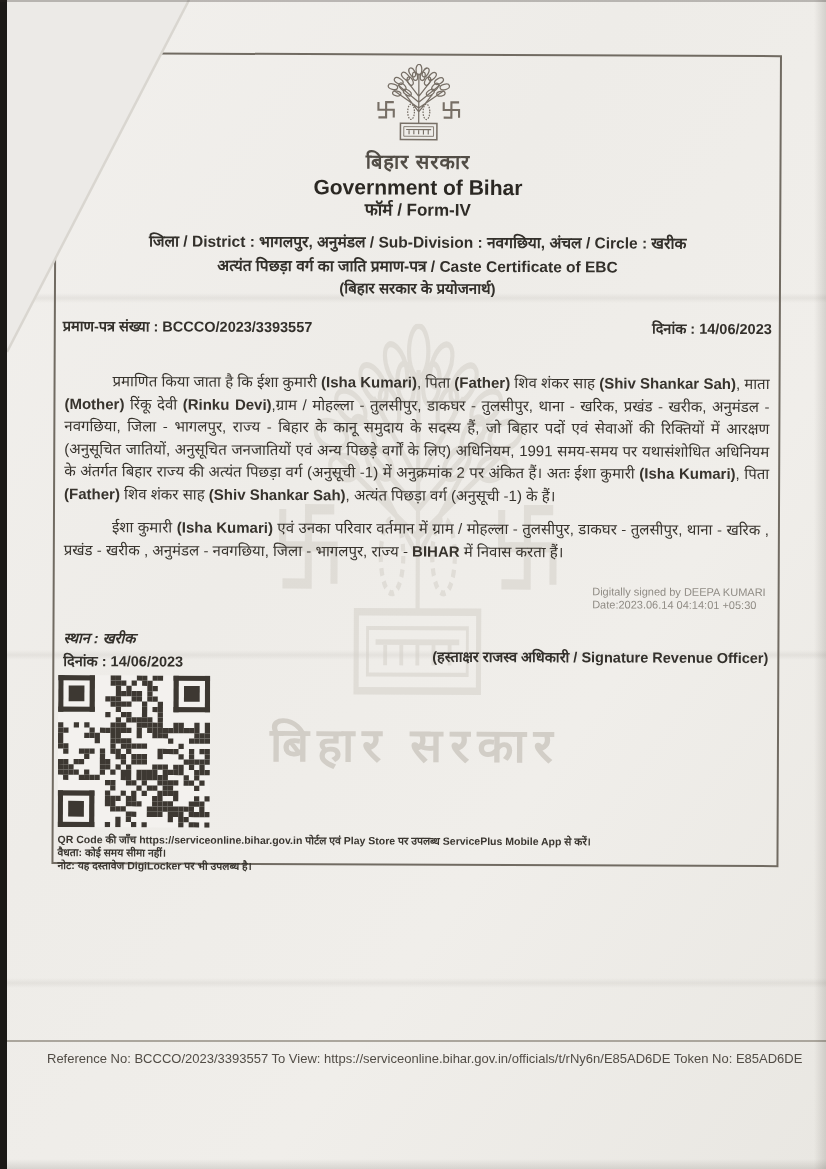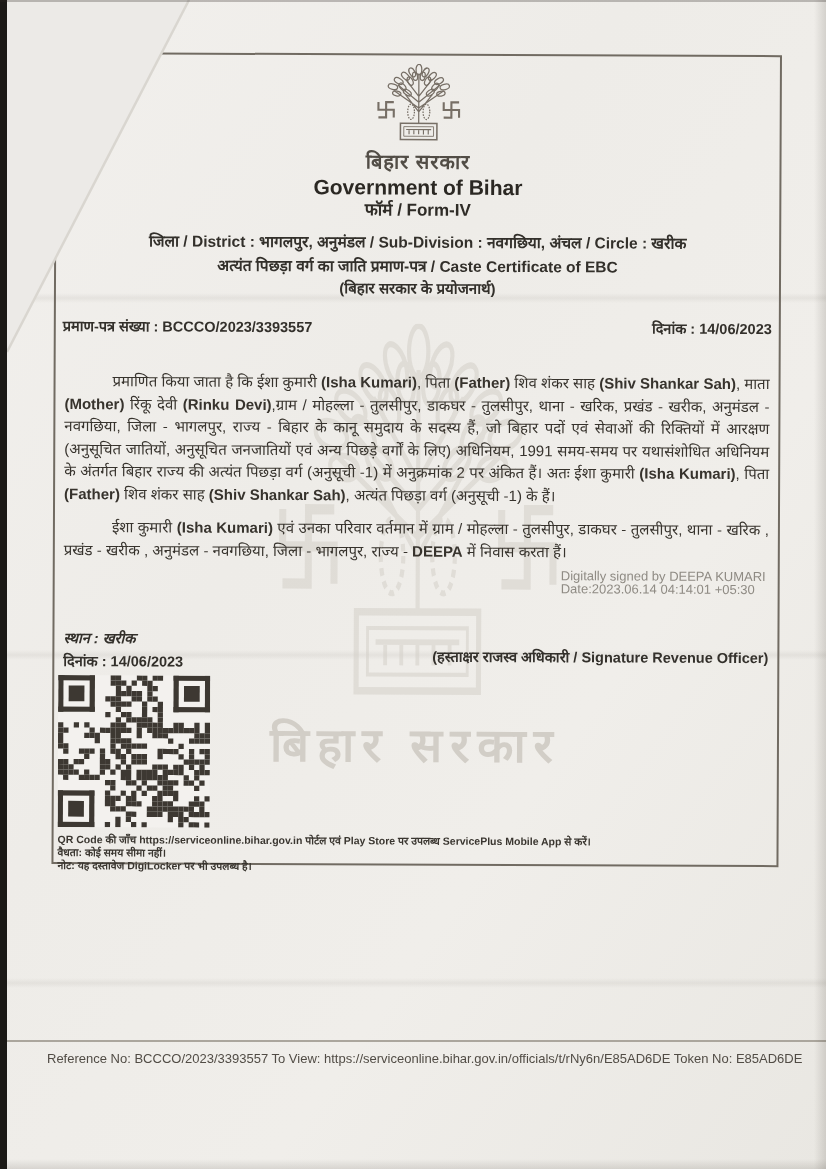--- a/index.html
+++ b/index.html
@@ -40,21 +40,21 @@
   
   .meta{display:flex;justify-content:space-between;padding:0 7px;margin-top:17px;
     font-size:14.5px;font-weight:700;line-height:22px;}
   
   .para{font-size:15px;line-height:22.5px;color:#37332d;text-align:justify;
     padding:0 9px;margin:0;}
   .para.p1{margin-top:33px;text-indent:3.2em;}
   .para.p2{margin-top:11px;text-indent:3.2em;}
   .para .b{font-weight:700;}
   
-  .digital-sig{position:absolute;right:12px;top:505px;font-size:13px;line-height:13px;color:#8f8b84;}
+  .digital-sig{position:absolute;right:12px;top:521px;font-size:11px;line-height:13px;color:#8f8b84;}
   .place-line{position:absolute;left:9px;top:565px;font-size:14.5px;font-weight:700;font-style:italic;}
   .date-line{position:absolute;left:9px;top:588px;font-size:14.5px;font-weight:700;}
   .officer-line{position:absolute;right:9px;top:582px;font-size:14.5px;font-weight:700;}
   
   .qr{position:absolute;left:4px;top:613px;width:152px;height:152px;background:#f3f1ee;}
   .notes{position:absolute;left:4px;top:771px;font-size:10.5px;font-weight:700;
     color:#3a3630;line-height:13px;}
   
   .bottom-rule{position:absolute;left:0;top:1040px;width:100%;height:2px;background:#aba69d;z-index:2;}
   .reference{position:absolute;left:47px;top:1051px;font-size:13px;color:#514c45;z-index:2;}
@@ -138,21 +138,21 @@
         <div class="caste-title">अत्यंत पिछड़ा वर्ग का जाति प्रमाण-पत्र / Caste Certificate of EBC</div>
         <div class="purpose">(बिहार सरकार के प्रयोजनार्थ)</div>
       </div>
 
       <div class="meta">
         <span>प्रमाण-पत्र संख्या : BCCCO/2023/3393557</span>
         <span>दिनांक : 14/06/2023</span>
       </div>
 
       <p class="para p1"><span>प्रमाणित किया जाता है कि ईशा कुमारी </span><span class="b">(Isha Kumari)</span><span>, पिता </span><span class="b">(Father)</span><span> शिव शंकर साह </span><span class="b">(Shiv Shankar Sah)</span><span>, माता </span><span class="b">(Mother)</span><span> रिंकू देवी </span><span class="b">(Rinku Devi)</span><span>,ग्राम / मोहल्ला - तुलसीपुर, डाकघर - तुलसीपुर, थाना - खरिक, प्रखंड - खरीक, अनुमंडल - नवगछिया, जिला - भागलपुर, राज्य - बिहार के कानू समुदाय के सदस्य हैं, जो बिहार पदों एवं सेवाओं की रिक्तियों में आरक्षण (अनुसूचित जातियों, अनुसूचित जनजातियों एवं अन्य पिछड़े वर्गों के लिए) अधिनियम, 1991 समय-समय पर यथासंशोधित अधिनियम के अंतर्गत बिहार राज्य की अत्यंत पिछड़ा वर्ग (अनुसूची -1) में अनुक्रमांक 2 पर अंकित हैं। अतः ईशा कुमारी </span><span class="b">(Isha Kumari)</span><span>, पिता </span><span class="b">(Father)</span><span> शिव शंकर साह </span><span class="b">(Shiv Shankar Sah)</span><span>, अत्यंत पिछड़ा वर्ग (अनुसूची -1) के हैं।</span></p>
-      <p class="para p2"><span>ईशा कुमारी </span><span class="b">(Isha Kumari)</span><span> एवं उनका परिवार वर्तमान में ग्राम / मोहल्ला - तुलसीपुर, डाकघर - तुलसीपुर, थाना - खरिक , प्रखंड - खरीक , अनुमंडल - नवगछिया, जिला - भागलपुर, राज्य - </span><span class="b">DEEPA</span><span> में निवास करता हैं।</span></p>
+      <p class="para p2"><span>ईशा कुमारी </span><span class="b">(Isha Kumari)</span><span> एवं उनका परिवार वर्तमान में ग्राम / मोहल्ला - तुलसीपुर, डाकघर - तुलसीपुर, थाना - खरिक , प्रखंड - खरीक , अनुमंडल - नवगछिया, जिला - भागलपुर, राज्य - </span><span class="b">BIHAR</span><span> में निवास करता हैं।</span></p>
 
       <div class="digital-sig">
         <div>Digitally signed by DEEPA KUMARI</div>
         <div>Date:2023.06.14 04:14:01 +05:30</div>
       </div>
       <div class="place-line">स्थान : खरीक</div>
       <div class="date-line">दिनांक : 14/06/2023</div>
       <div class="officer-line">(हस्ताक्षर राजस्व अधिकारी / Signature Revenue Officer)</div>
 
       <svg class="qr" id="qr-svg" viewBox="0 0 145 145">

